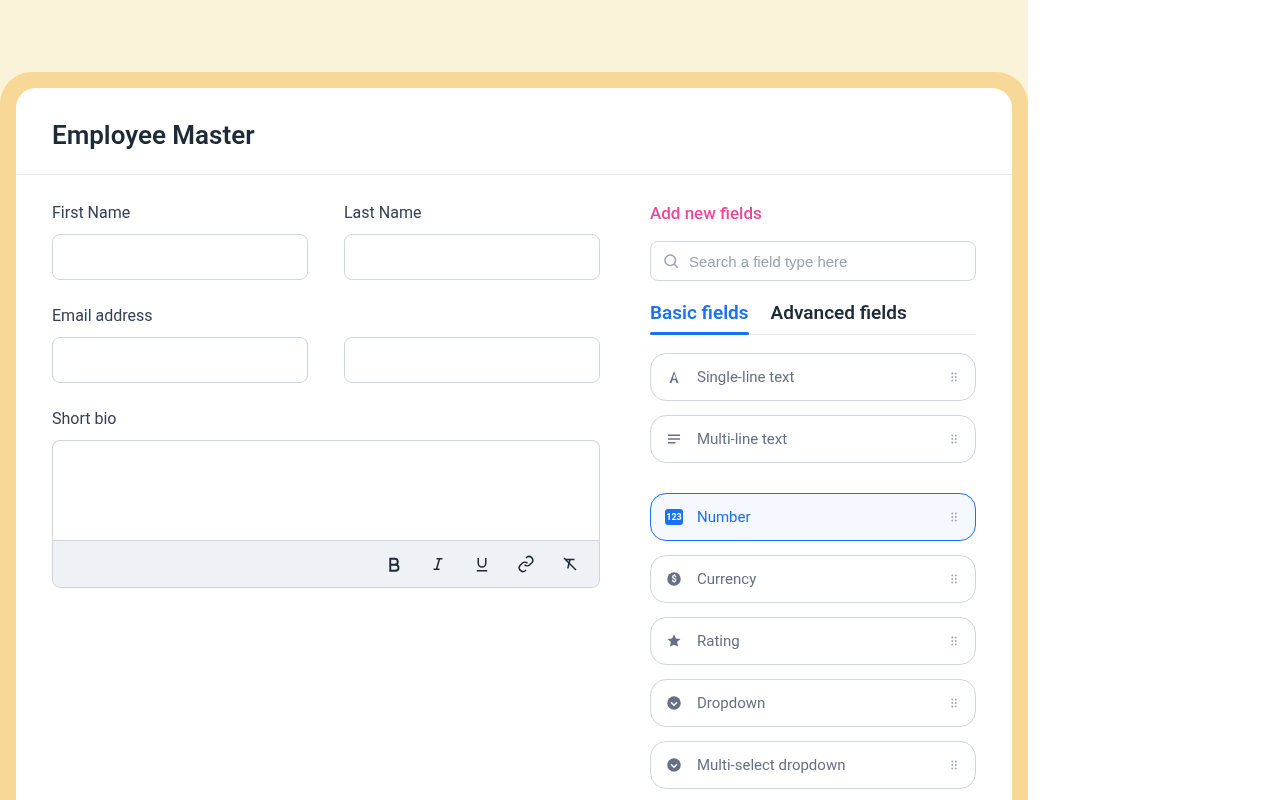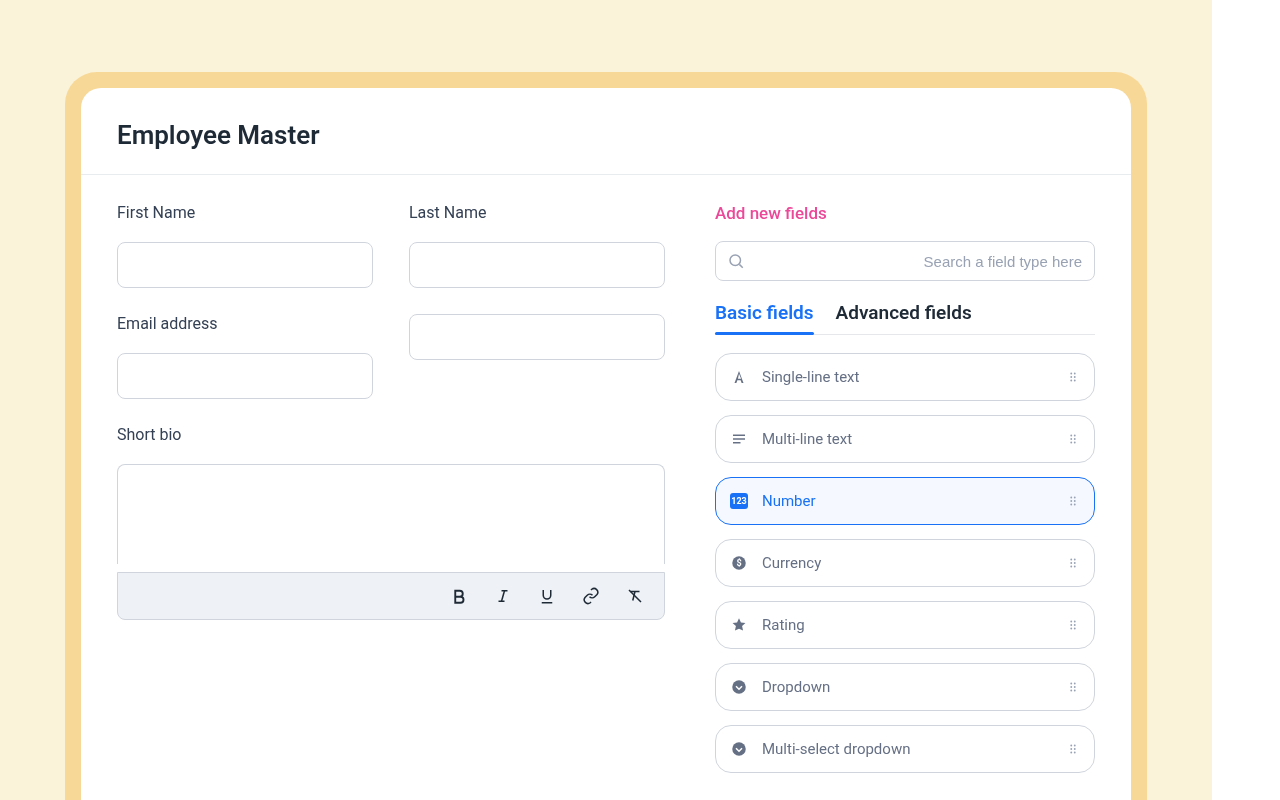--- a/index.html
+++ b/index.html
@@ -1,18 +1,18 @@
 <!DOCTYPE html>
 <html><head>
 <meta charset="utf-8">
 <style>
   * { box-sizing: border-box; margin: 0; padding: 0; }
   html, body { width: 1280px; height: 800px; overflow: hidden; font-family: -apple-system, BlinkMacSystemFont, "Segoe UI", Roboto, Helvetica, Arial, sans-serif; }
   .bg {
-    width: 1212px; height: 800px;
+    width: 1028px; height: 800px;
     background: #faf2d9;
     display: flex; align-items: flex-end; justify-content: center;
     border-radius: 0;
   }
   .border {
     width: 1082px;
     height: 728px;
     background: #f8d897;
     border-radius: 32px 32px 0 0;
     padding: 16px 16px 0 16px;
@@ -36,21 +36,21 @@
     display: flex;
     overflow: hidden;
   }
   .left {
     flex: 0 0 620px;
     padding: 28px 36px 0 36px;
   }
   .row2 {
     display: flex; gap: 36px; margin-bottom: 26px;
   }
-  .field { flex: 1; display: flex; flex-direction: column; gap: 20px; }
+  .field { flex: 1; display: flex; flex-direction: column; gap: 12px; justify-content: flex-end; }
   .label { color: #344054; font-size: 16px; }
   .input {
     height: 46px;
     border: 1px solid #d0d5dd;
     border-radius: 8px;
     padding: 0 12px;
     font-size: 15px;
     background: #fff;
   }
   .textarea {
@@ -82,21 +82,21 @@
   }
   .panel-title { color: #ec4899; font-size: 17px; font-weight: 500; margin-bottom: 18px; }
   .search-wrap {
     position: relative;
     margin-bottom: 20px;
   }
   .search-wrap svg { position: absolute; left: 12px; top: 50%; transform: translateY(-50%); width: 18px; height: 18px; color: #98a2b3; }
   .search-input {
     width: 100%; height: 40px;
     border: 1px solid #d0d5dd; border-radius: 8px;
-    padding: 0 12px 0 38px; font-size: 15px; color: #ef4444; text-align: right;
+    padding: 0 12px 0 38px; font-size: 15px; color: #ef4444;
   }
   .search-input::placeholder { color: #98a2b3; }
   .tabs {
     display: flex; gap: 22px; border-bottom: 1px solid #e5e7eb; margin-bottom: 18px;
   }
   .tab {
     padding: 0 0 10px 0; font-size: 19px; font-weight: 600; color: #1f2a37; cursor: pointer; position: relative;
   }
   .tab.active { color: #1971f6; }
   .tab.active::after {
@@ -111,20 +111,21 @@
     padding: 0 14px 0 14px;
     gap: 14px;
     color: #667085;
     cursor: pointer;
     background: #fff;
   }
   .field-item.active {
     border-color: #1971f6;
     background: #f5f9ff;
     color: #1971f6;
+    margin-top: 16px;
   }
   .fi-icon { width: 18px; height: 18px; display: flex; align-items: center; justify-content: center; flex: 0 0 18px; }
   .fi-icon svg { width: 18px; height: 18px; }
   .fi-label { font-size: 15px; flex: 1; }
   .drag { width: 14px; height: 14px; color: #98a2b3; flex: 0 0 14px; display:flex; align-items:center; justify-content:center; }
   .drag svg { width: 14px; height: 14px; }
 
   .num-badge {
     width: 18px; height: 16px; background: #1971f6; border-radius: 3px; color: #fff;
     font-size: 9px; font-weight: 700; display: flex; align-items: center; justify-content: center;

